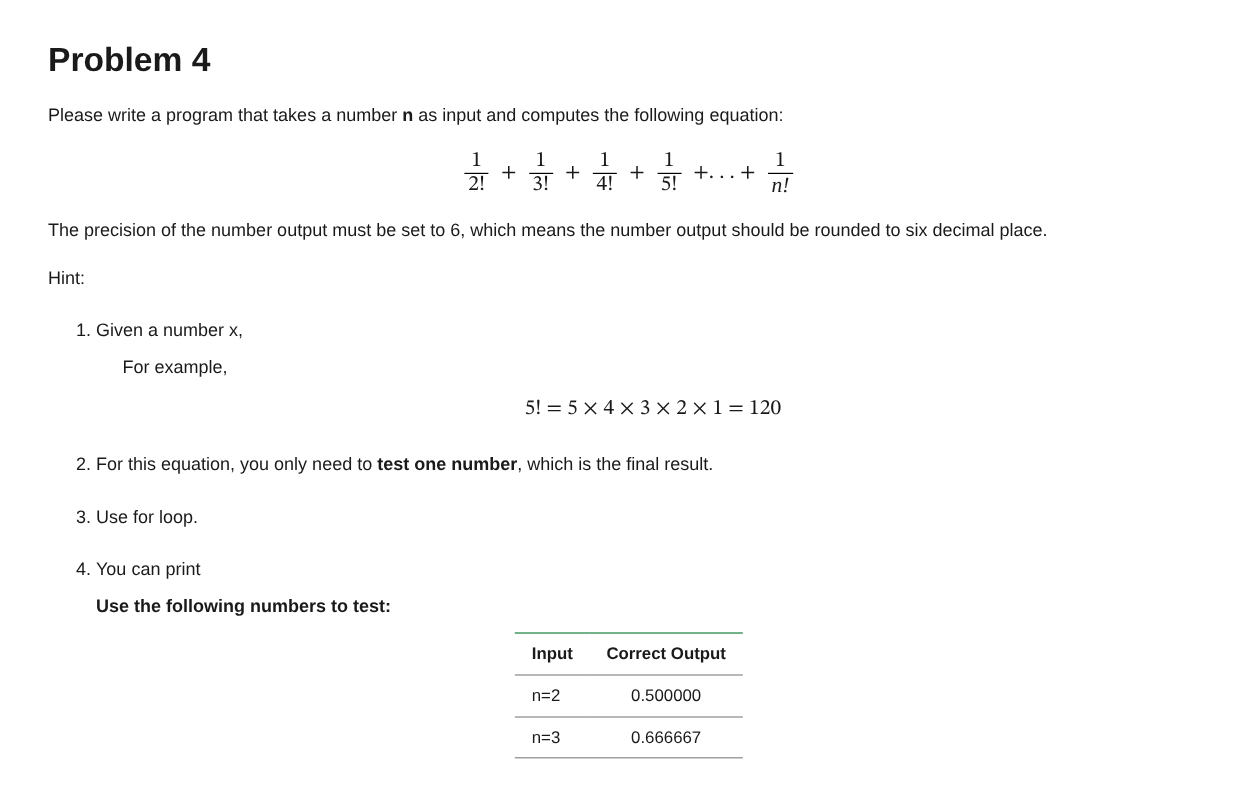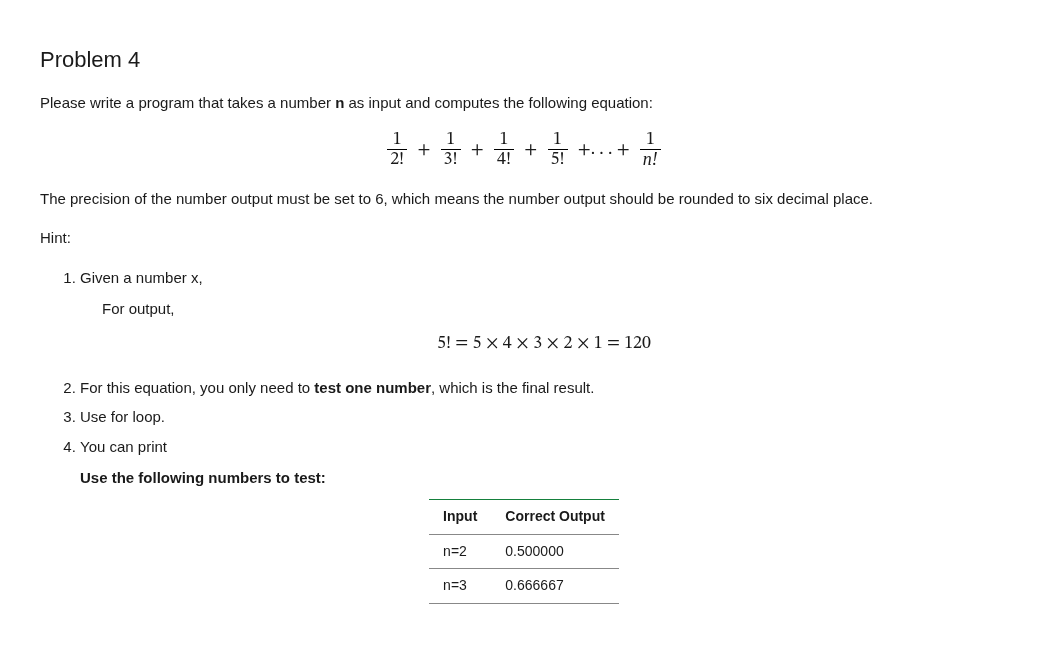--- a/index.html
+++ b/index.html
@@ -6,23 +6,23 @@
     body {
       font-family: -apple-system, BlinkMacSystemFont, "Segoe UI", Helvetica, Arial, sans-serif;
       font-size: 15px;
       color: #1a1a1a;
       margin: 0;
       padding: 20px 40px;
       line-height: 1.55;
       width: 1048px;
     }
     h2.problem-title {
-      font-size: 22px;
-      font-weight: 400;
-      margin: 23px 0 12px 0;
+      font-size: 28px;
+      font-weight: 700;
+      margin: 8px 0 12px 0;
     }
     p { margin: 14px 0 16px 0; }
     .math-block {
       text-align: center;
       font-family: "Cambria Math", "STIX Two Math", "Times New Roman", serif;
       font-size: 18px;
       margin: 10px 0 18px 0;
     }
     .frac {
       display: inline-block;
@@ -40,37 +40,37 @@
     }
     .op { padding: 0 4px; }
     .inline-var {
       font-family: "Cambria Math", "Times New Roman", serif;
       font-style: italic;
     }
     ol.hints {
       margin: 6px 0 10px 0;
       padding-left: 40px;
     }
-    ol.hints > li { margin-bottom: 6px; }
+    ol.hints > li { margin-bottom: 6px; margin-top: 20px; }
     .subtext { margin: 8px 0 6px 0; }
     .bold { font-weight: 700; }
     table.test {
       border-collapse: collapse;
       margin: 8px auto 0 auto;
       font-size: 14px;
     }
     table.test th, table.test td {
       border-top: 1px solid #15803d;
       border-bottom: 1px solid #888;
       padding: 6px 14px;
       text-align: left;
     }
     table.test th { font-weight: 700; }
     table.test td:nth-child(2),
-    table.test th:nth-child(2) { text-align: left; }
+    table.test th:nth-child(2) { text-align: center; }
     .indent { padding-left: 22px; }
   </style>
 </head>
 <body>
 
 <h2 class="problem-title">Problem 4</h2>
 
 <p>
   <span>Please write a program that takes a number </span><strong class="bold">n</strong><span> as input and computes the following equation:</span>
 </p>
@@ -87,21 +87,21 @@
   <span class="frac"><span>1</span><span class="den inline-var">n!</span></span>
 </div>
 
 <p>The precision of the number output must be set to 6, which means the number output should be rounded to six decimal place.</p>
 
 <p>Hint:</p>
 
 <ol class="hints">
   <li>
     <div class="subtext">Given a number x,</div>
-    <div class="subtext indent">For output,</div>
+    <div class="subtext indent">For example,</div>
     <div class="math-block">5! = 5 × 4 × 3 × 2 × 1 = 120</div>
   </li>
   <li>
     <span>For this equation, you only need to </span><strong class="bold">test one number</strong><span>, which is the final result.</span>
   </li>
   <li>Use for loop.</li>
   <li>
     <span>You can print</span>
     <div class="subtext bold">Use the following numbers to test:</div>
   </li>

